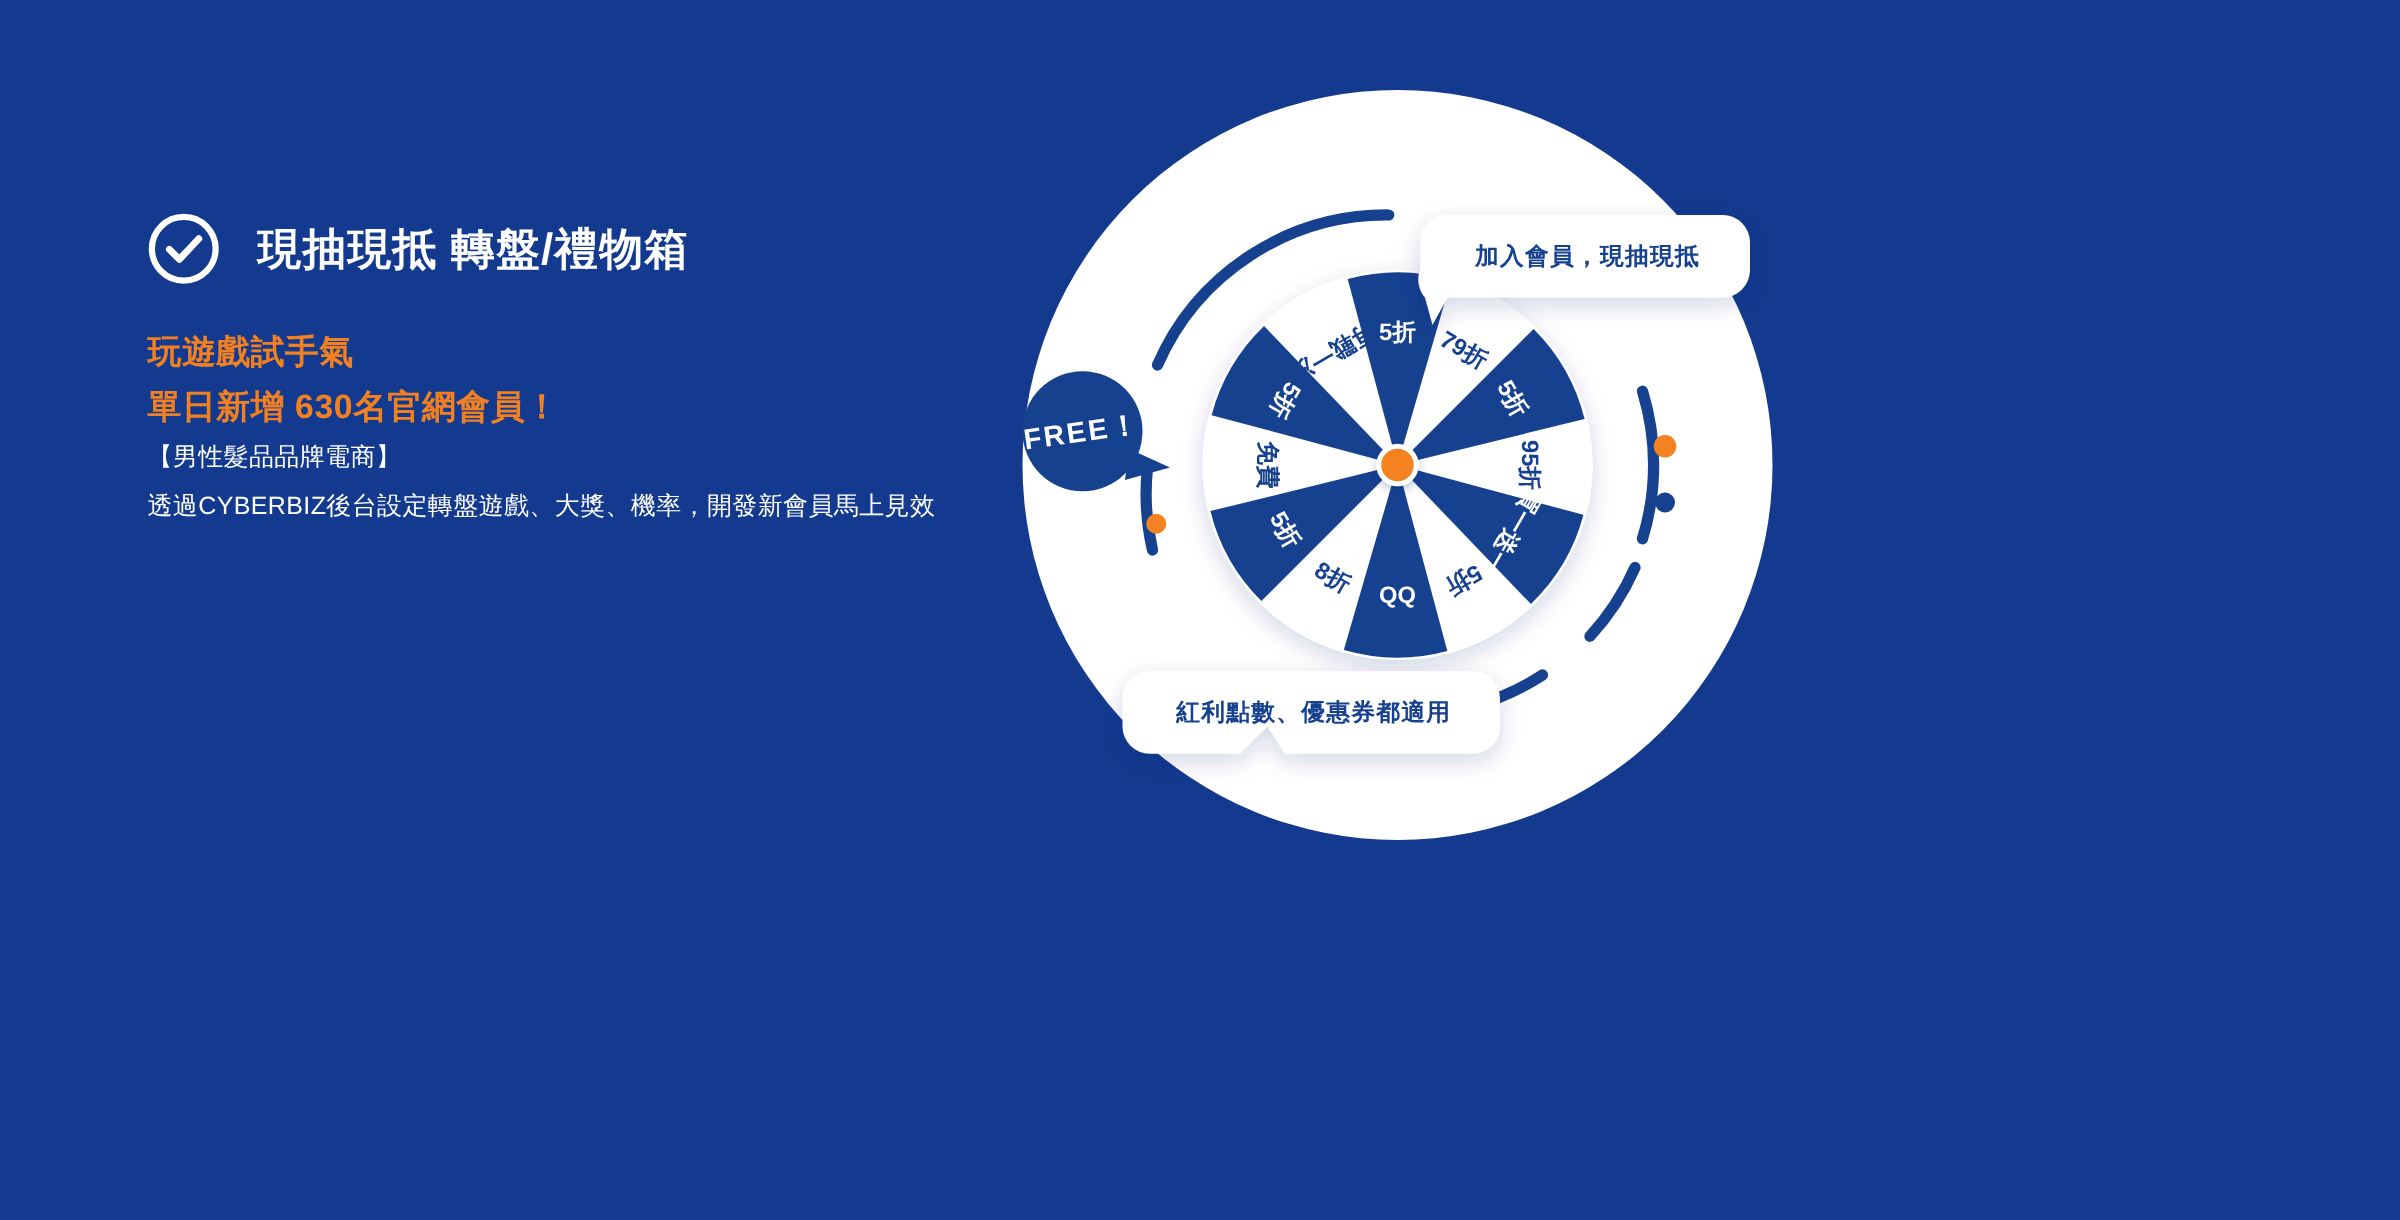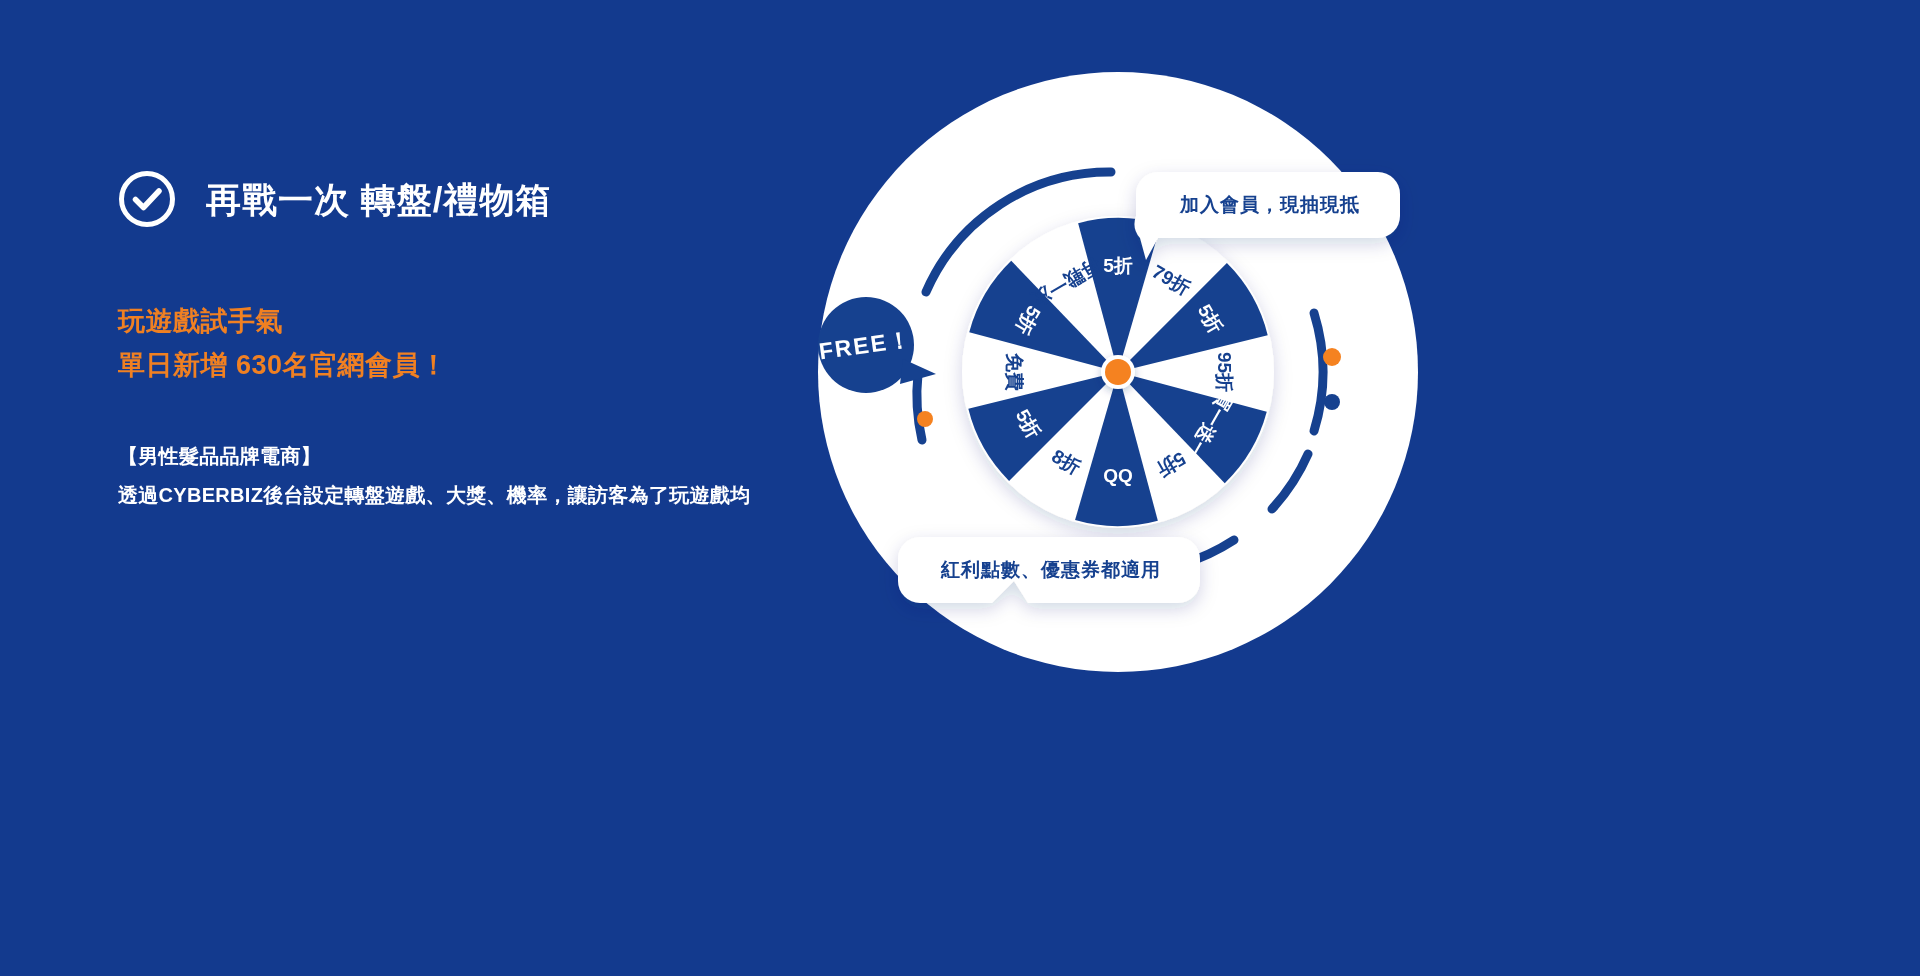--- a/index.html
+++ b/index.html
@@ -14,26 +14,26 @@
   .left-panel{
     position:absolute; left:118px; top:170px; width:760px;
   }
   .heading-row{ display:flex; align-items:center; gap:30px; }
   .check-icon{ width:58px; height:58px; flex:0 0 58px; display:block; }
   .heading-title{
     color:#ffffff; font-size:35px; font-weight:700; letter-spacing:1px;
     white-space:nowrap; line-height:1;
   }
   .highlight{
-    margin-top:72px; color:#f08022; font-size:27px; font-weight:700;
+    margin-top:32px; color:#f08022; font-size:27px; font-weight:700;
     line-height:1.62; letter-spacing:.5px;
   }
   .highlight div{ white-space:nowrap; }
   .body-copy{
-    margin-top:50px; color:#ffffff; font-size:20px; font-weight:700;
+    color:#ffffff; font-size:20px; font-weight:400;
     line-height:1.95; letter-spacing:.3px;
   }
   .body-copy div{ white-space:nowrap; }
 
   
   .graphic{
     position:absolute; left:808px; top:62px; width:620px; height:620px;
   }
   .graphic svg{ display:block; width:100%; height:100%; overflow:visible; }
 </style>
@@ -42,31 +42,31 @@
 
 <div class="left-panel">
 
   <div class="heading-row">
     <span class="check-icon">
       <svg viewBox="0 0 58 58" xmlns="http://www.w3.org/2000/svg">
         <circle cx="29" cy="29" r="25.5" fill="none" stroke="#ffffff" stroke-width="5"></circle>
         <path d="M17.5 29.5 L25.5 37.5 L41 21" fill="none" stroke="#ffffff" stroke-width="5.5" stroke-linecap="round" stroke-linejoin="round"></path>
       </svg>
     </span>
-    <span class="heading-title">再戰一次 轉盤/禮物箱</span>
+    <span class="heading-title">現抽現抵 轉盤/禮物箱</span>
   </div>
 
   <div class="highlight">
     <div>玩遊戲試手氣</div>
     <div>單日新增 630名官網會員！</div>
   </div>
 
   <div class="body-copy">
     <div>【男性髮品品牌電商】</div>
-    <div>透過CYBERBIZ後台設定轉盤遊戲、大獎、機率，讓訪客為了玩遊戲均</div>
+    <div>透過CYBERBIZ後台設定轉盤遊戲、大獎、機率，開發新會員馬上見效</div>
   </div>
 </div>
 
 <div class="graphic">
   <svg viewBox="0 0 620 620" xmlns="http://www.w3.org/2000/svg">
     <defs>
       <filter id="softshadow" x="-40%" y="-40%" width="180%" height="180%">
         <feDropShadow dx="0" dy="6" stdDeviation="9" flood-color="#0d2b6b" flood-opacity="0.18"></feDropShadow>
       </filter>
       <filter id="hubshadow" x="-80%" y="-80%" width="260%" height="260%">

